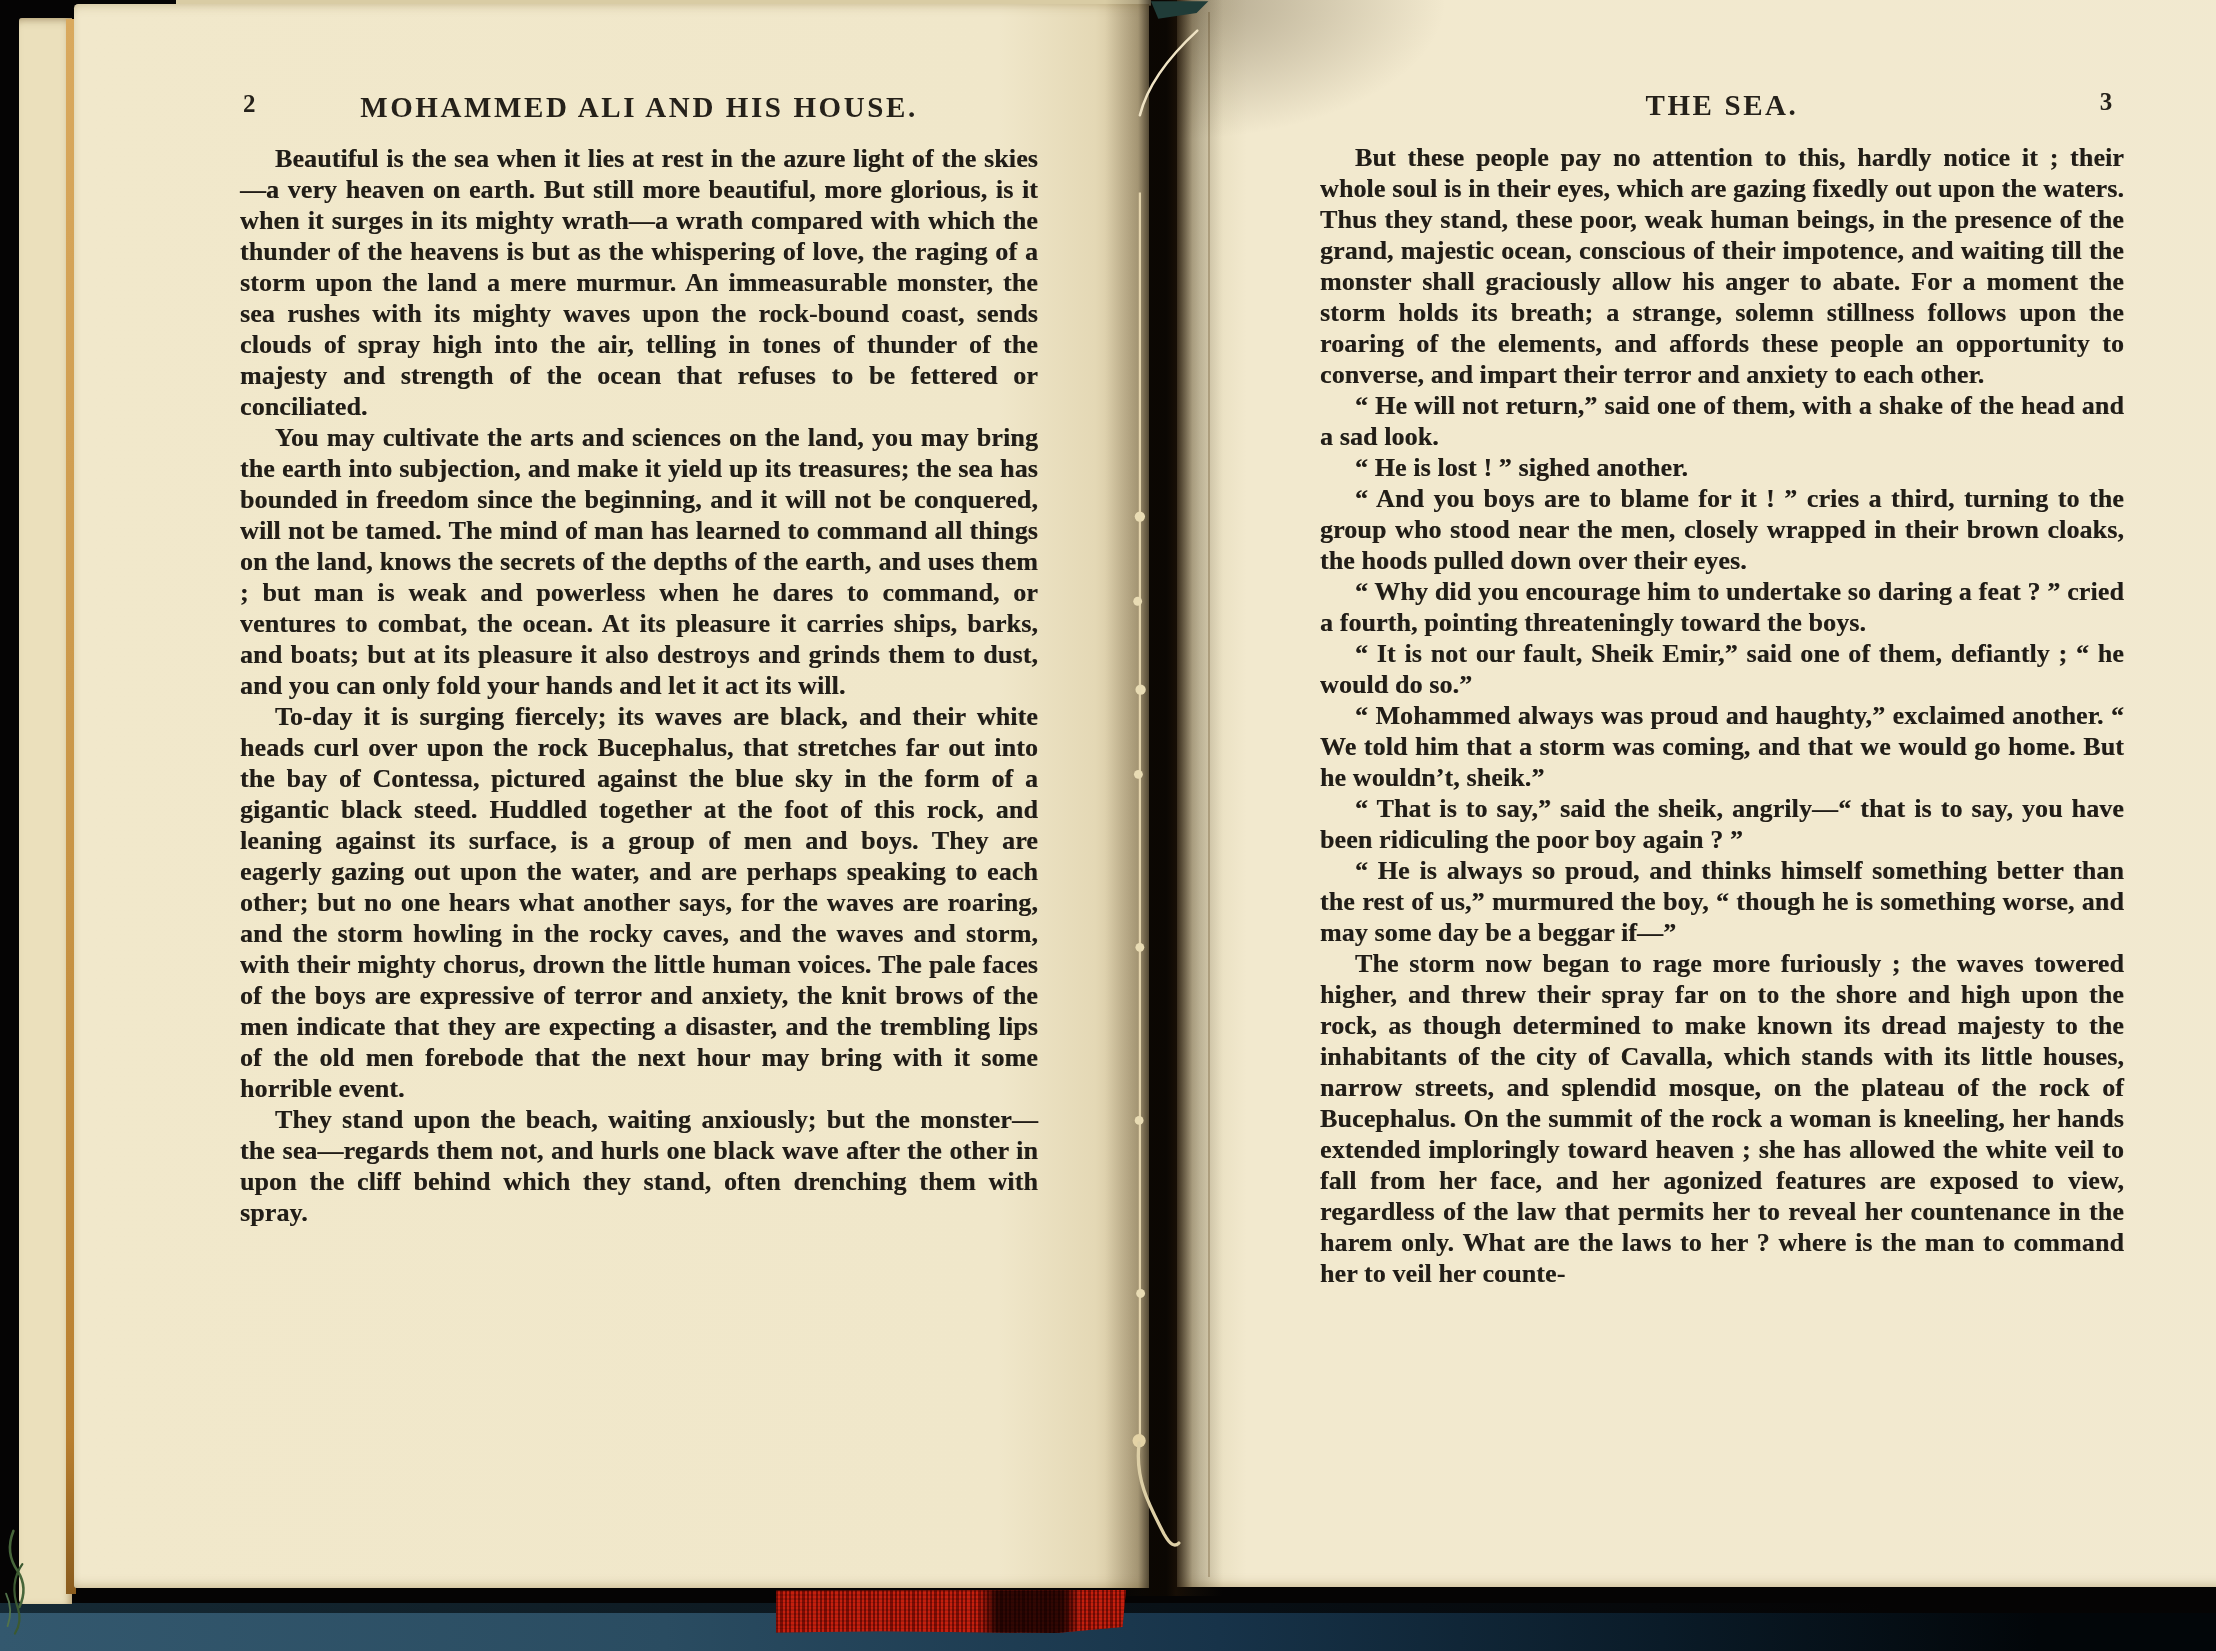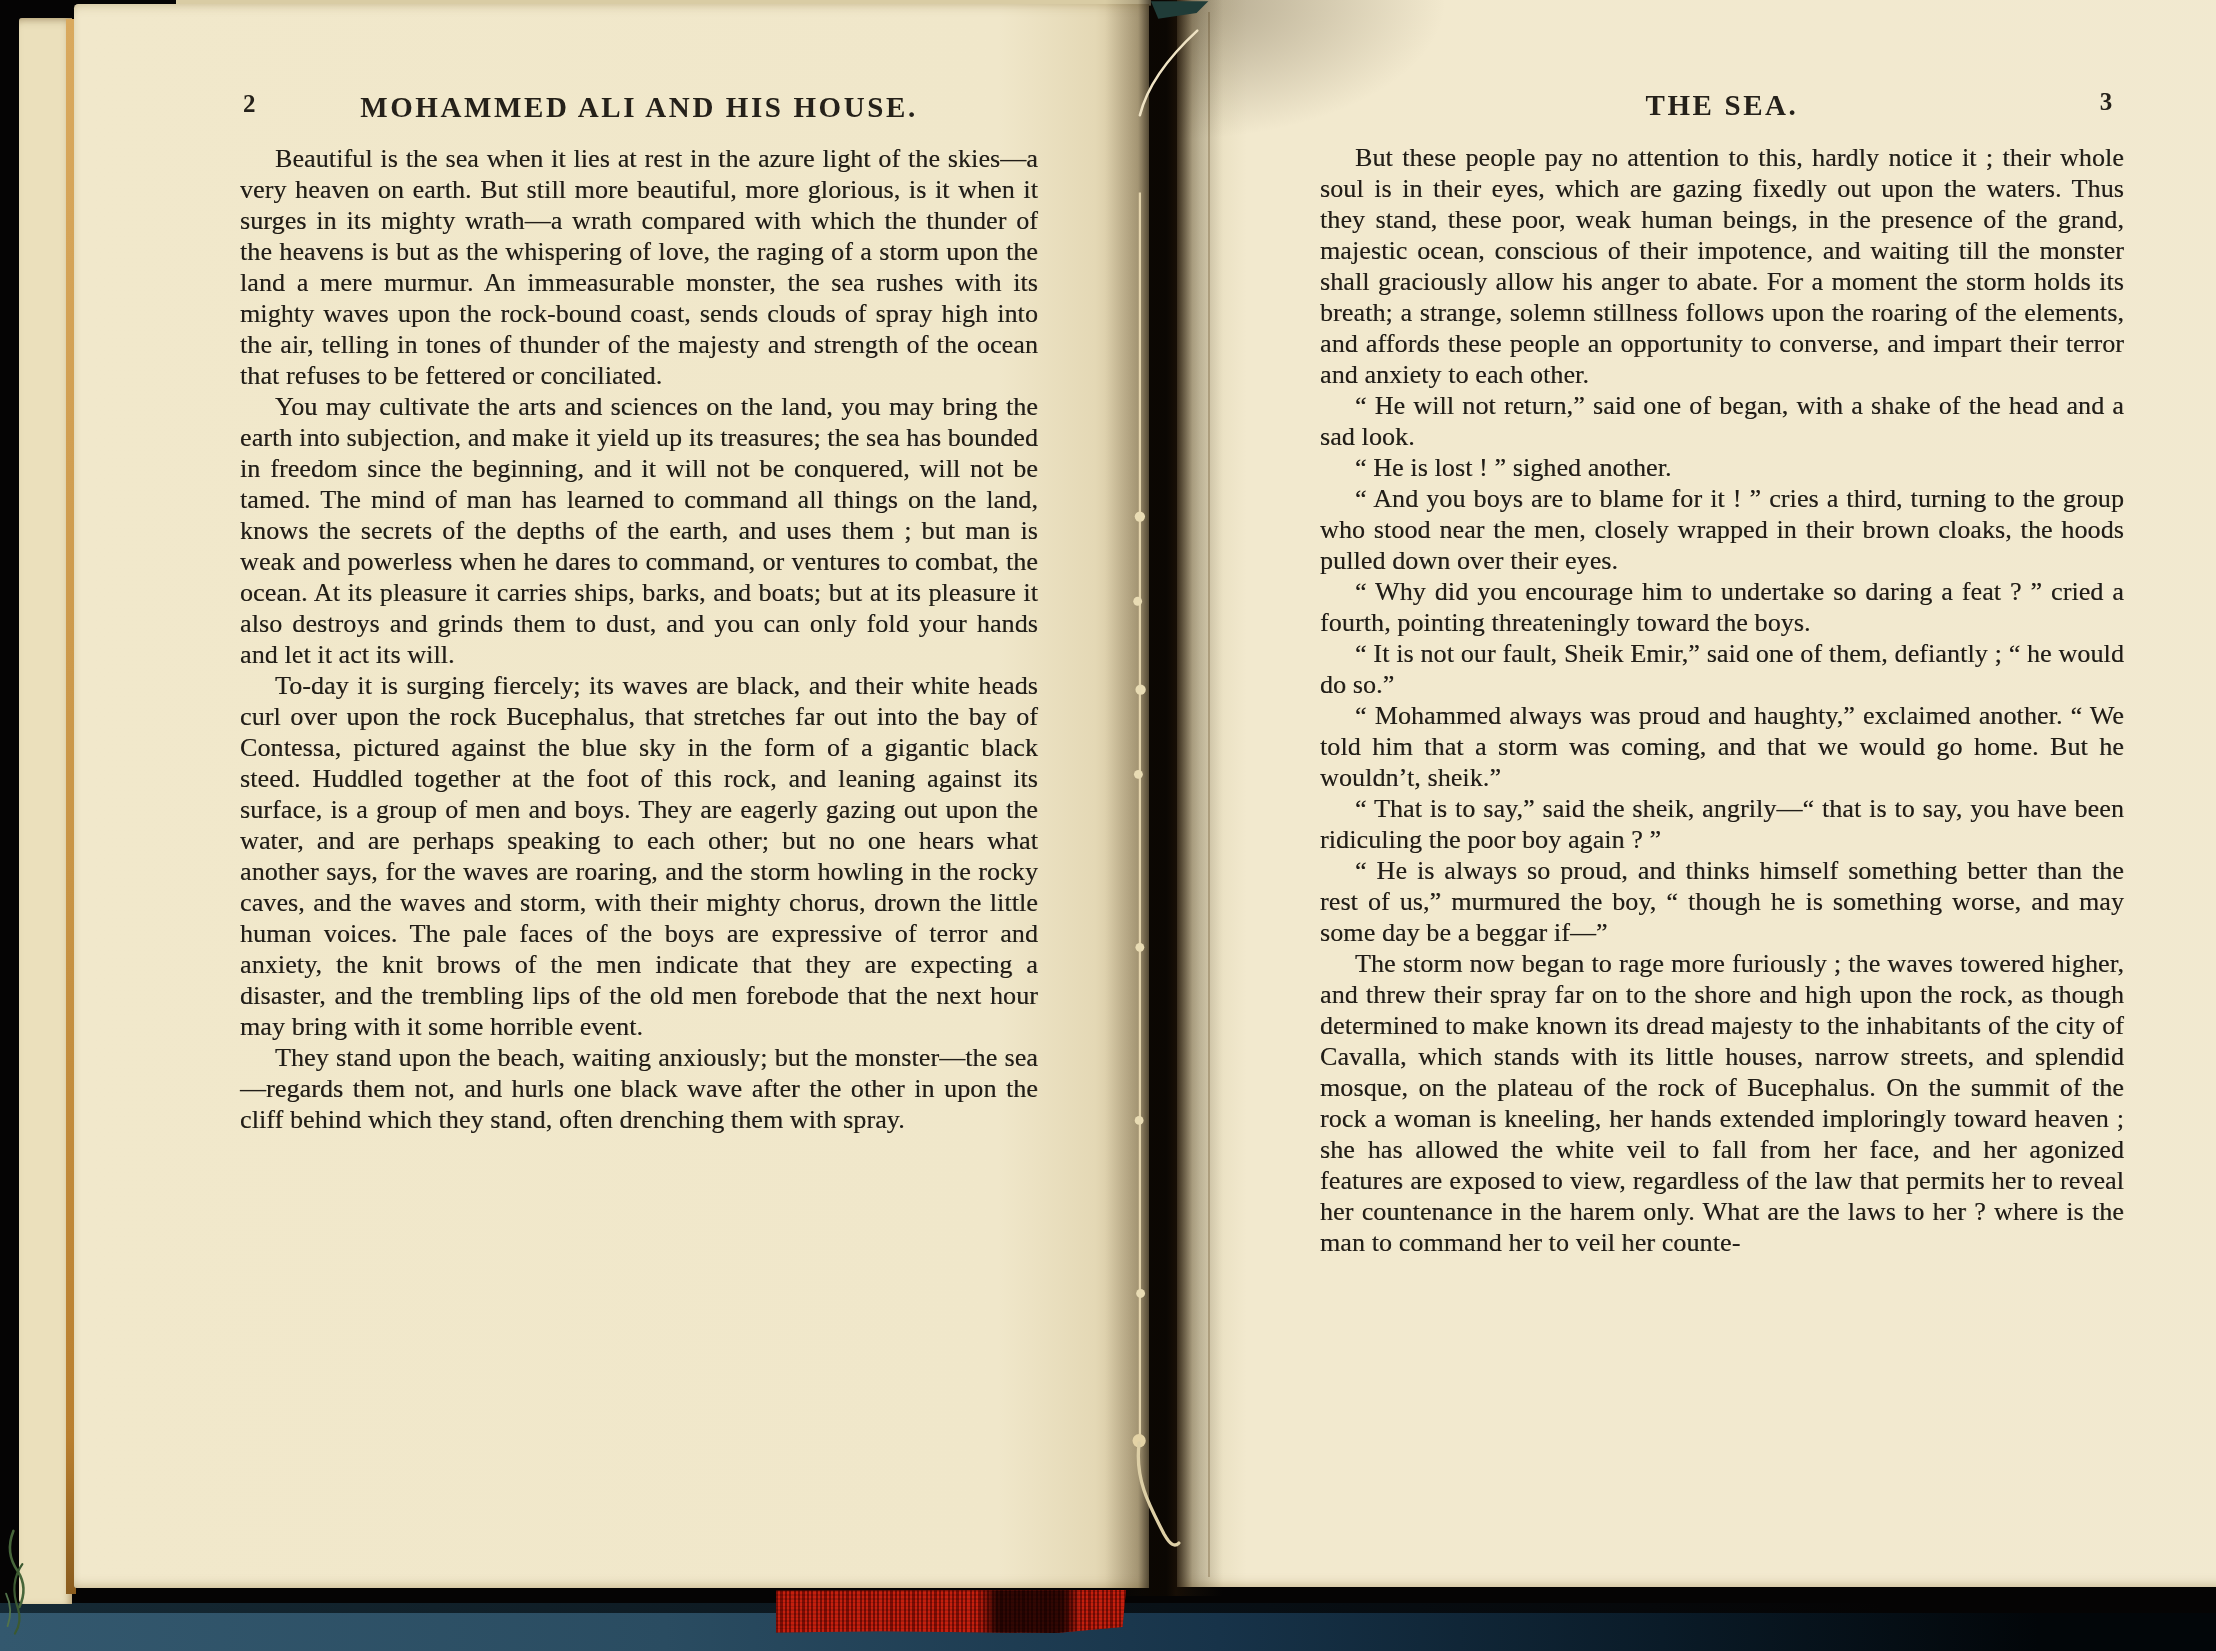--- a/index.html
+++ b/index.html
@@ -78,20 +78,21 @@
   }
   .pagenum { position:absolute; font-size:25px; font-weight:700; color:#25211a; }
   .pagenum.left  { left:3px; top:-1.5px; }
   .pagenum.right { right:11.8px; top:-1.5px; }
 
   
   .text-block {
     position:absolute; text-align:justify;
     font-size:26px; line-height:31px; letter-spacing:0.1px;
     text-shadow:0.3px 0 0 rgba(33,29,23,.55);
+    font-weight:bold;
   }
   .page-left  .text-block { left:166px; top:139px; width:798px; }
   .page-right .text-block { left:143px; top:142px; width:804px; }
   .text-block p { margin:0; text-indent:35px; }
 
   
   .ribbon {
     position:absolute; left:776px; top:1590px; width:350px; height:43px;
     background:
       linear-gradient(to right, rgba(0,0,0,0) 0 58%, rgba(8,0,0,.78) 63% 82%, rgba(0,0,0,0) 87% 100%),
@@ -129,21 +130,21 @@
     </div>
   </div>
 
   <div class="page page-right">
     <div class="running-head">
       <span class="running-title">THE SEA.</span>
       <span class="pagenum right">3</span>
     </div>
     <div class="text-block">
       <p>But these people pay no attention to this, hardly notice it ; their whole soul is in their eyes, which are gazing fixedly out upon the waters.  Thus they stand, these poor, weak human beings, in the presence of the grand, majestic ocean, conscious of their impotence, and waiting till the monster shall graciously allow his anger to abate.  For a moment the storm holds its breath; a strange, solemn stillness follows upon the roaring of the elements, and affords these people an opportunity to converse, and impart their terror and anxiety to each other.</p>
-      <p>“ He will not return,” said one of began, with a shake of the head and a sad look.</p>
+      <p>“ He will not return,” said one of them, with a shake of the head and a sad look.</p>
       <p>“ He is lost ! ” sighed another.</p>
       <p>“ And you boys are to blame for it ! ” cries a third, turning to the group who stood near the men, closely wrapped in their brown cloaks, the hoods pulled down over their eyes.</p>
       <p>“ Why did you encourage him to undertake so daring a feat ? ” cried a fourth, pointing threateningly toward the boys.</p>
       <p>“ It is not our fault, Sheik Emir,” said one of them, defiantly ; “ he would do so.”</p>
       <p>“ Mohammed always was proud and haughty,” exclaimed another.  “ We told him that a storm was coming, and that we would go home.  But he wouldn’t, sheik.”</p>
       <p>“ That is to say,” said the sheik, angrily—“ that is to say, you have been ridiculing the poor boy again ? ”</p>
       <p>“ He is always so proud, and thinks himself something better than the rest of us,” murmured the boy, “ though he is something worse, and may some day be a beggar if—”</p>
       <p>The storm now began to rage more furiously ; the waves towered higher, and threw their spray far on to the shore and high upon the rock, as though determined to make known its dread majesty to the inhabitants of the city of Cavalla, which stands with its little houses, narrow streets, and splendid mosque, on the plateau of the rock of Bucephalus.  On the summit of the rock a woman is kneeling, her hands extended imploringly toward heaven ; she has allowed the white veil to fall from her face, and her agonized features are exposed to view, regardless of the law that permits her to reveal her countenance in the harem only.  What are the laws to her ? where is the man to command her to veil her counte-</p>
     </div>
   </div>

